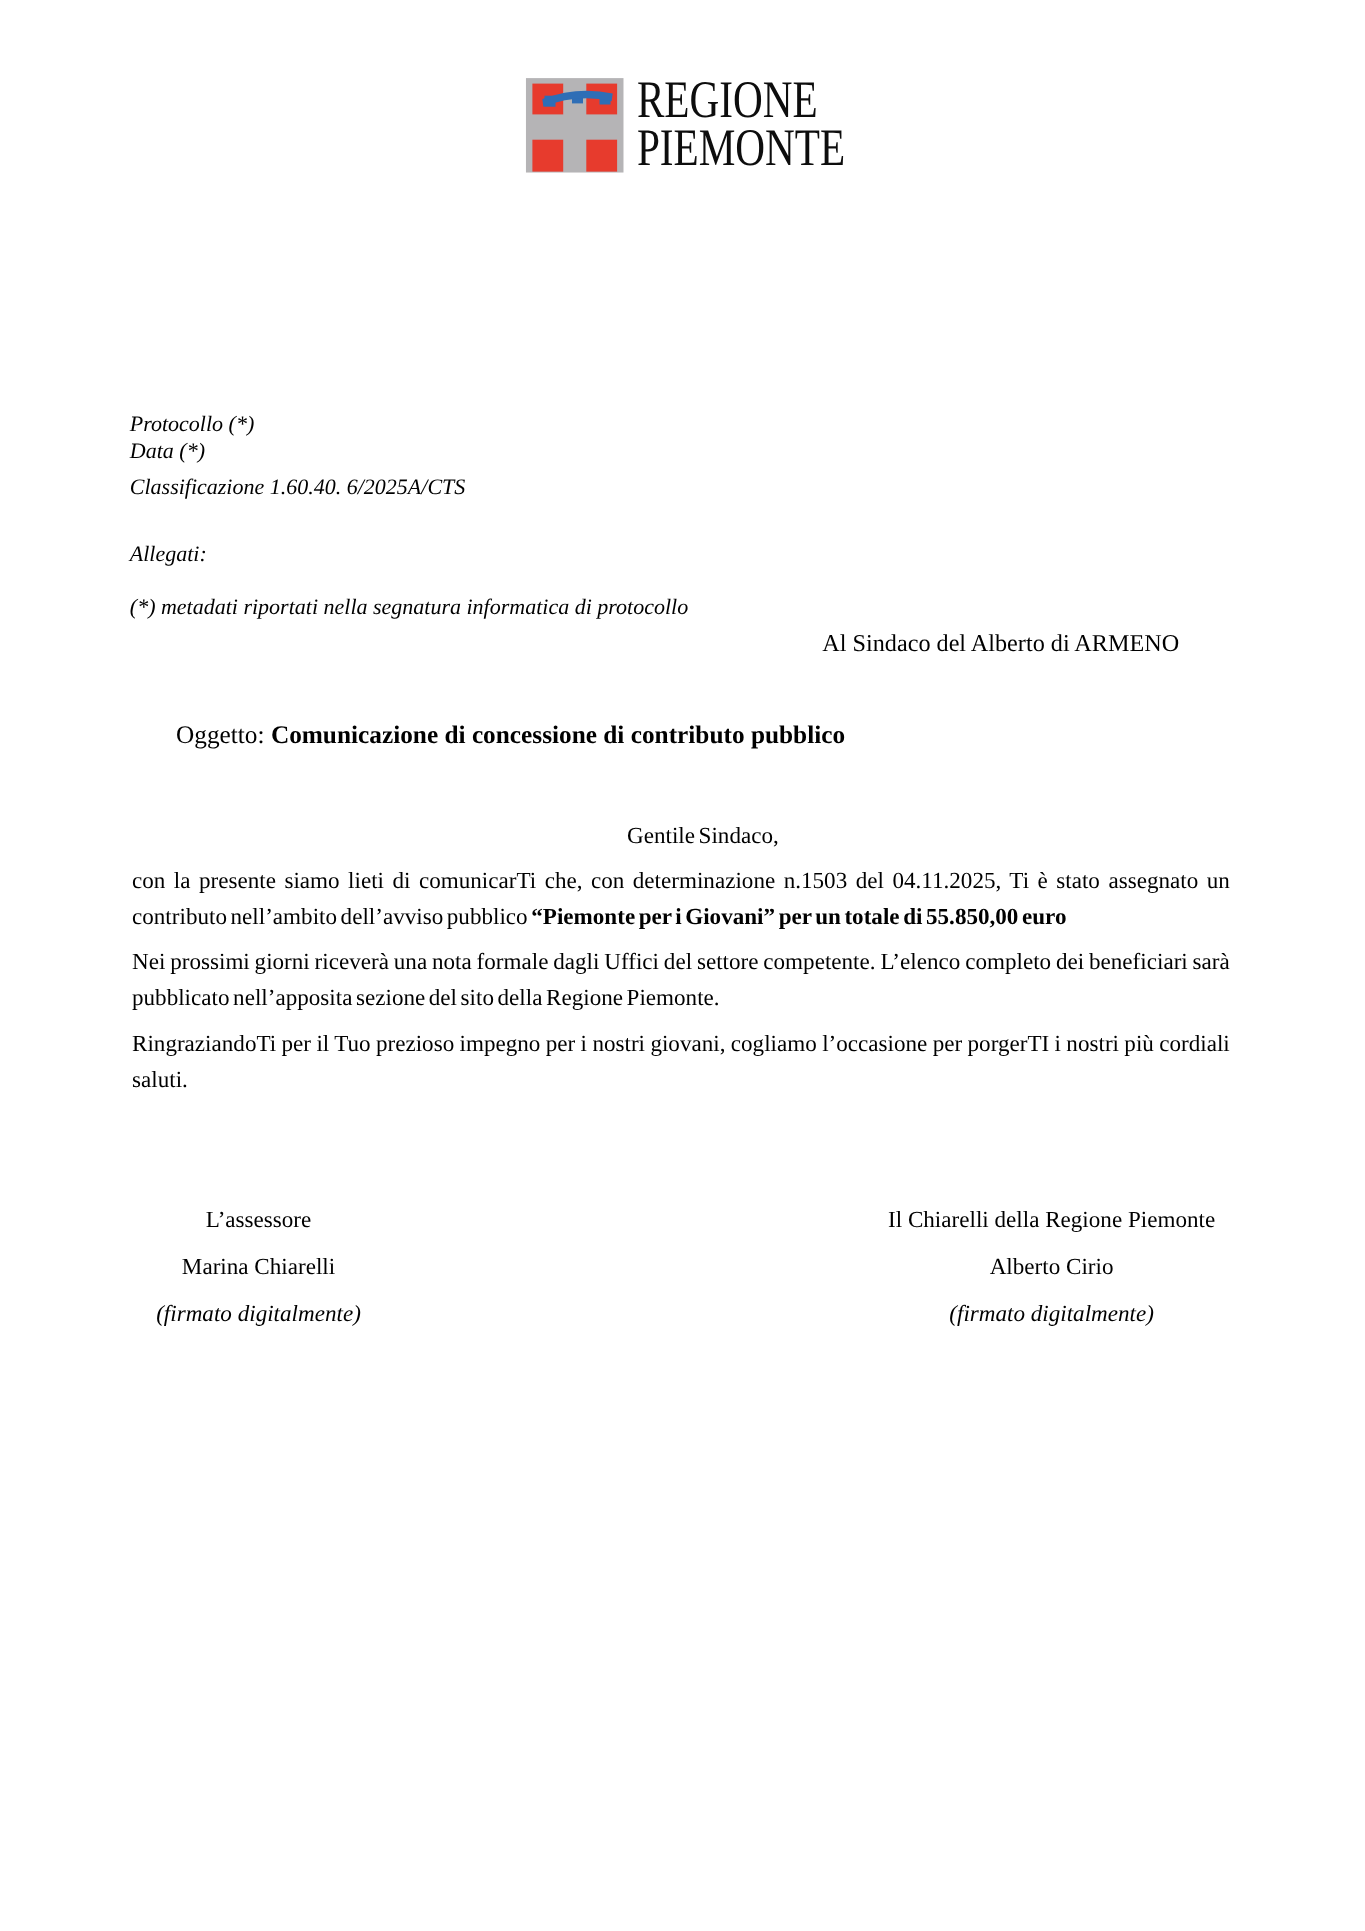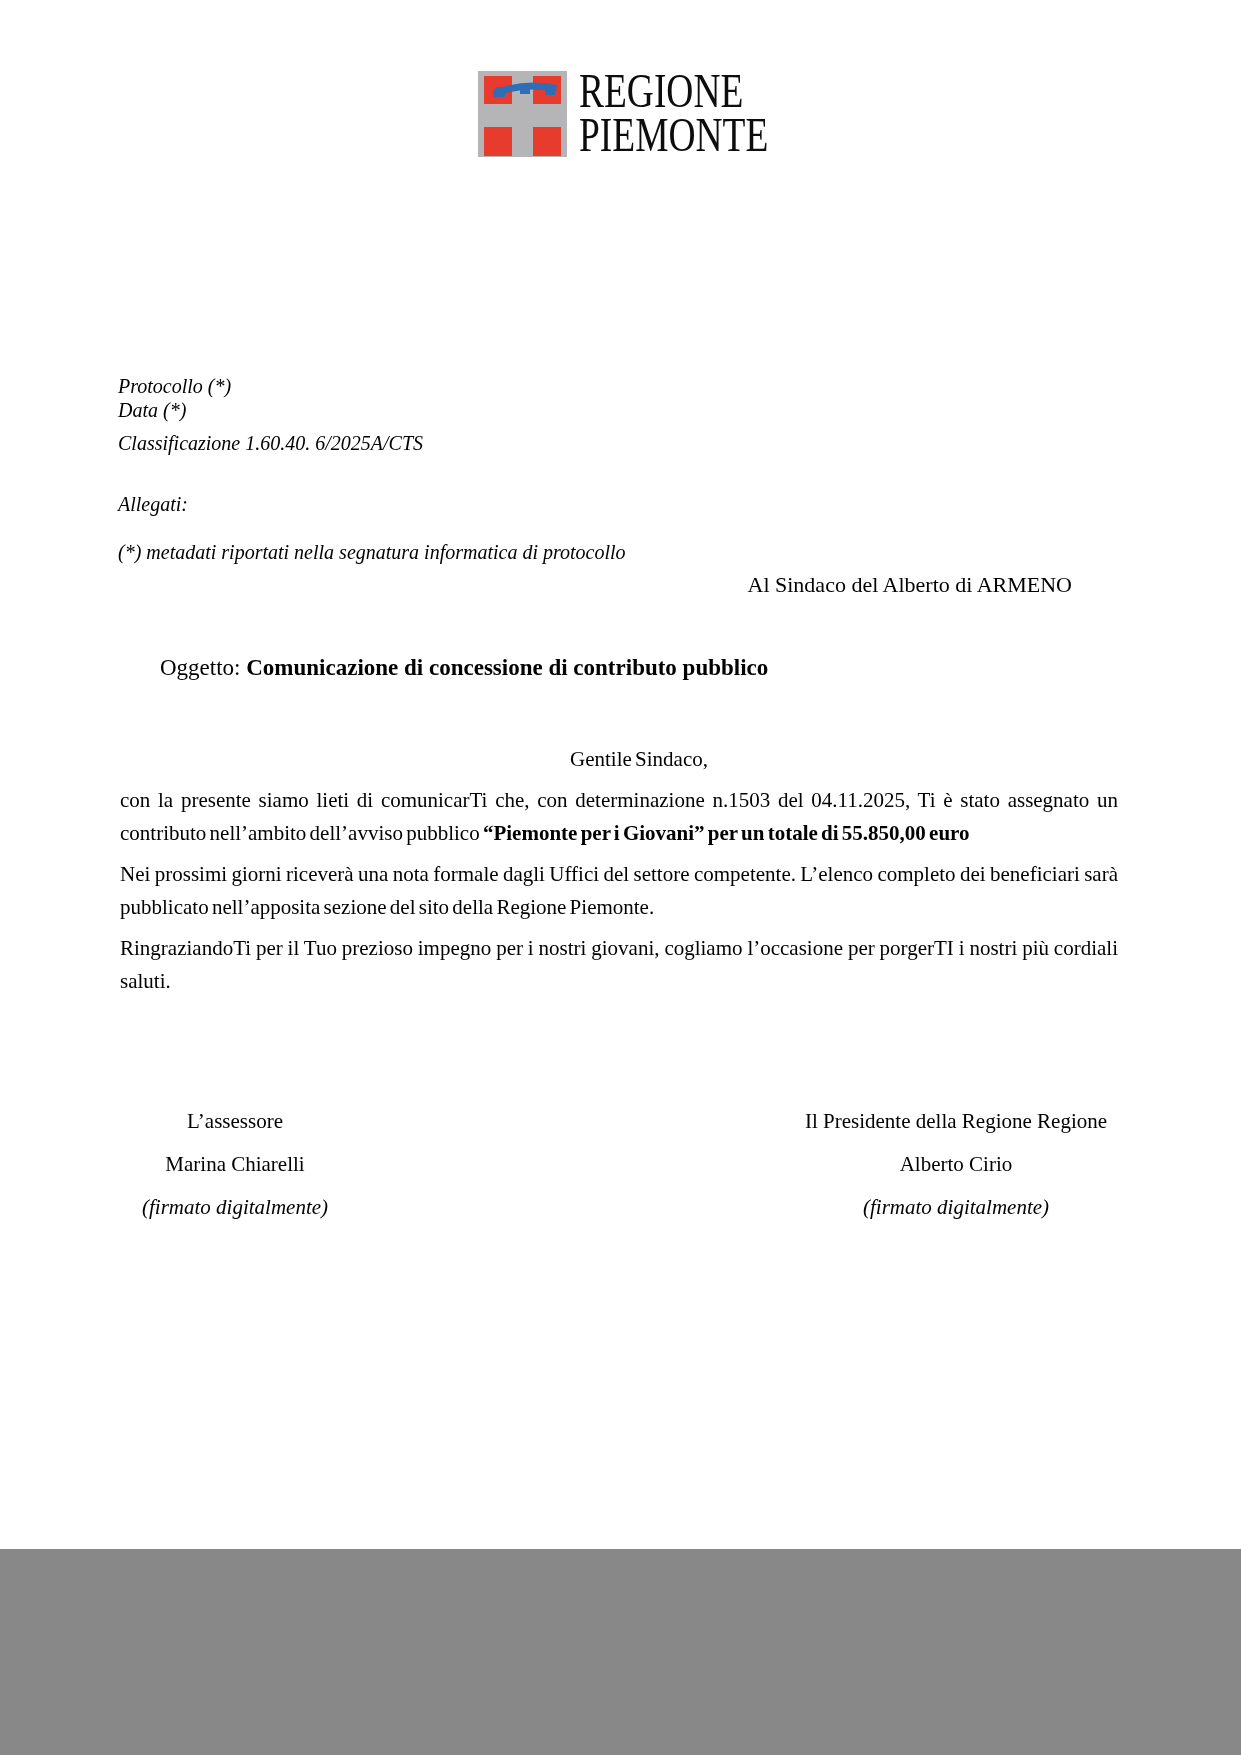--- a/index.html
+++ b/index.html
@@ -1,18 +1,18 @@
 <!DOCTYPE html>
 <html><head>
 <meta charset="utf-8">
 <style>
   html,body{margin:0;padding:0;background:#888;}
   .page{
     position:relative;
-    width:1241px;height:1549px;
+    width:1241px;height:1755px;
     margin:0 auto;
     background:#ffffff;
     font-family:"Liberation Serif","DejaVu Serif",serif;
     color:#000;
     overflow:hidden;
   }
 
   
   .logo{position:absolute;left:478px;top:71px;display:flex;align-items:flex-start;}
   .emblem{width:89px;height:86px;display:block;}
@@ -60,21 +60,21 @@
 
   
   .signatures{
     position:absolute;left:120px;top:1096px;width:1001px;
     display:flex;justify-content:space-between;
     font-size:21px;line-height:24px;
   }
   .sig-col{text-align:center;}
   .sig-col.left{width:230px;}
   .sig-col.right{width:330px;}
-  .sig-col p{margin:13px 0 19px 0;}
+  .sig-col p{margin:0 0 19px 0;}
   .sig-note{font-style:italic;}
 </style>
 </head>
 <body>
 
 <div class="page">
 
   <div class="logo">
     <svg class="emblem" viewBox="0 0 89 86" xmlns="http://www.w3.org/2000/svg">
       <rect x="0" y="0" width="89" height="86" fill="#b5b4b6"></rect>
@@ -112,19 +112,19 @@
     <p>RingraziandoTi per il Tuo prezioso impegno per i nostri giovani, cogliamo l’occasione per porgerTI i nostri più cordiali saluti.</p>
   </div>
 
   <div class="signatures">
     <div class="sig-col left">
       <p>L’assessore</p>
       <p>Marina Chiarelli</p>
       <p class="sig-note">(firmato digitalmente)</p>
     </div>
     <div class="sig-col right">
-      <p>Il Presidente della Regione Regione</p>
+      <p>Il Chiarelli della Regione Piemonte</p>
       <p>Alberto Cirio</p>
       <p class="sig-note">(firmato digitalmente)</p>
     </div>
   </div>
 
 </div>
 
 </body></html>

